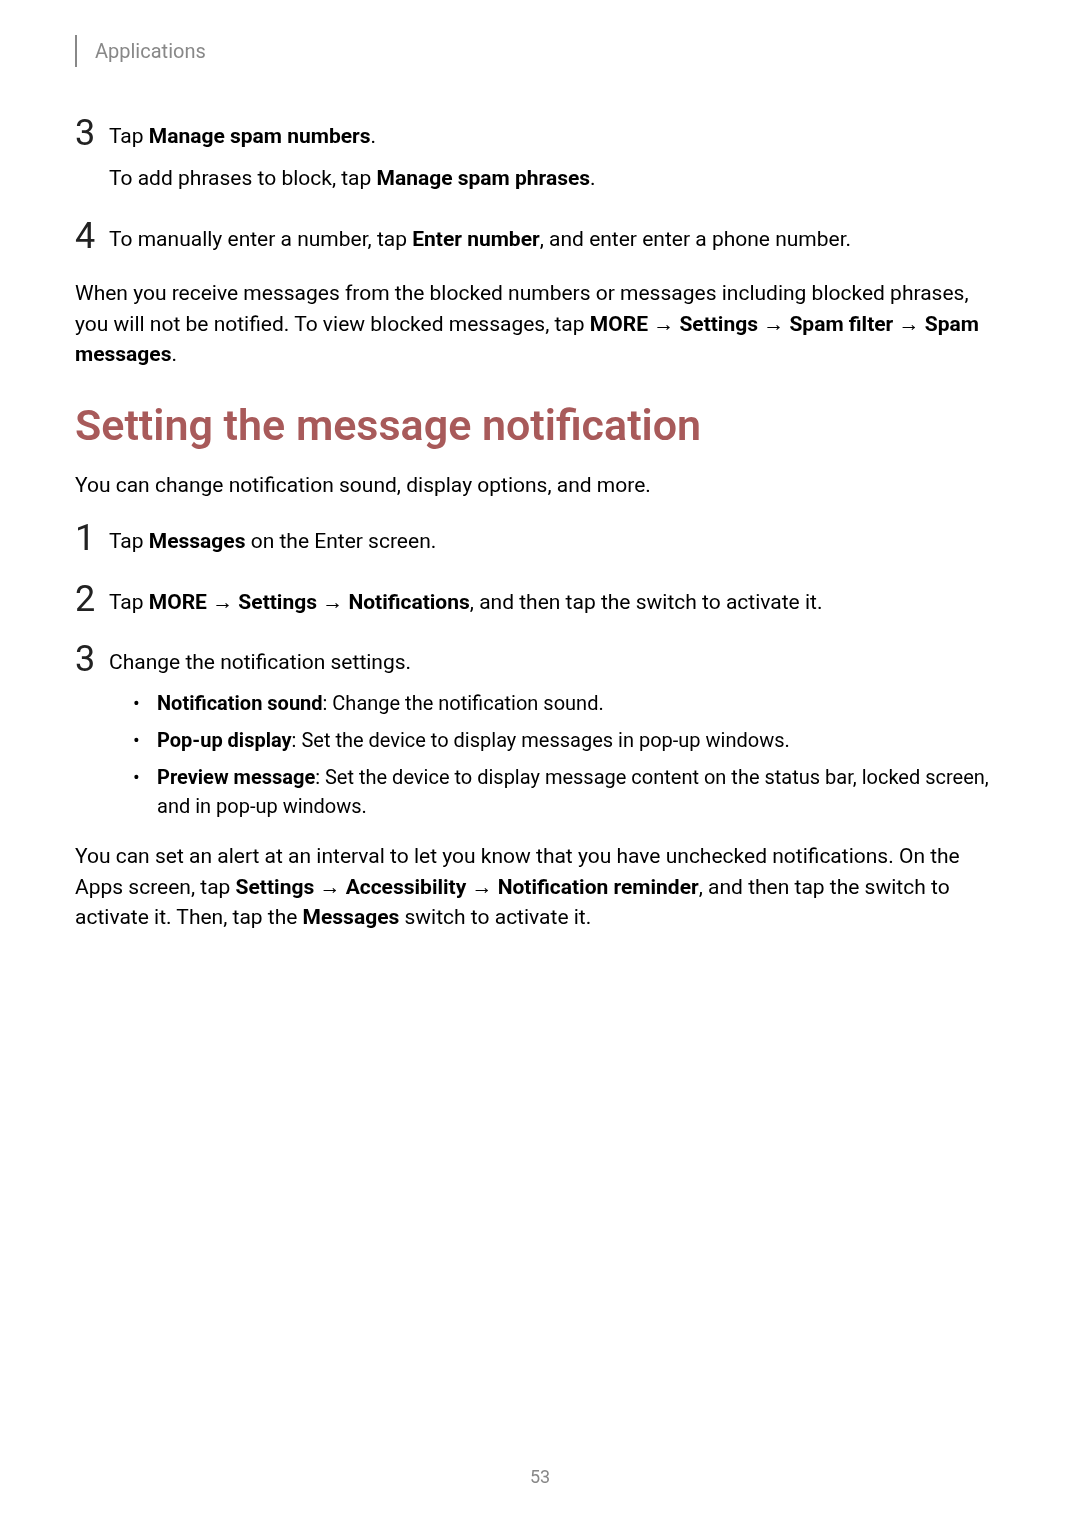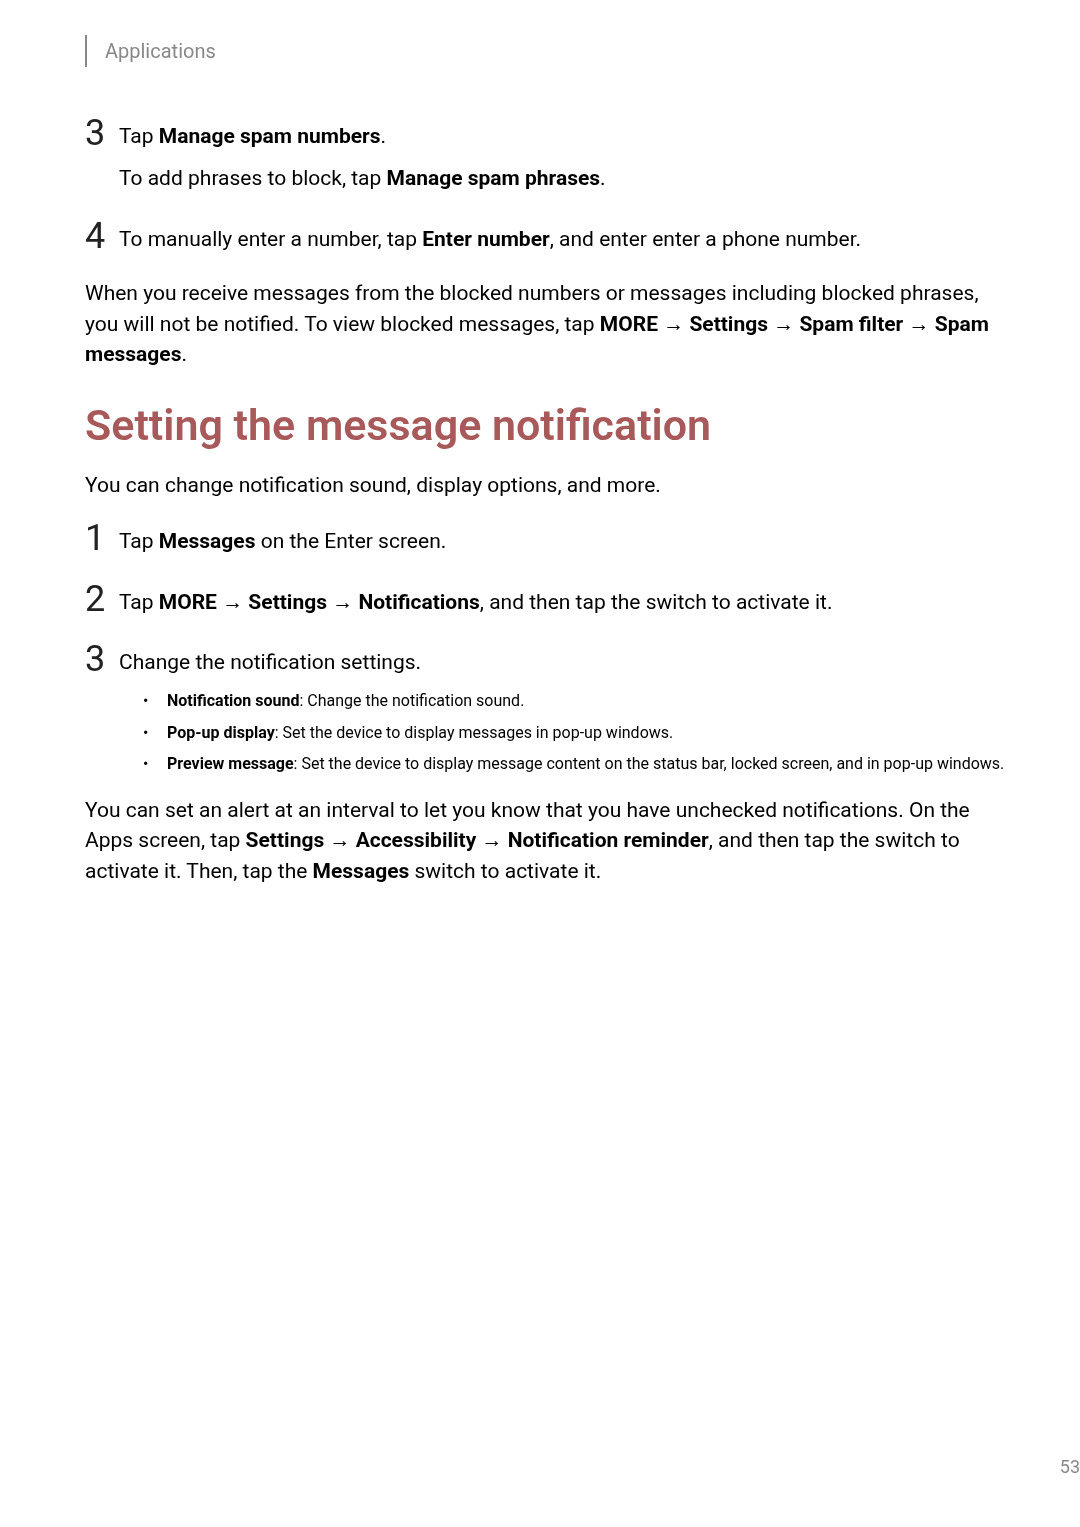--- a/index.html
+++ b/index.html
@@ -10,21 +10,20 @@
     body {
       font-family: -apple-system, BlinkMacSystemFont, "Segoe UI", Roboto, Helvetica, Arial, sans-serif;
       width: 1080px;
       height: 1527px;
       background: #fff;
       color: #000;
       position: relative;
     }
     .page {
       padding: 35px 75px 0 75px;
-      margin-left: 10px;
     }
     .header-row {
       display: flex;
       align-items: center;
       margin-bottom: 48px;
     }
     .header-divider {
       width: 2px;
       height: 32px;
       background: #888;
@@ -72,21 +71,21 @@
     }
     .bold {
       font-weight: 700;
     }
     .bullet-list {
       list-style: none;
       padding-left: 24px;
     }
     .bullet-list li {
       position: relative;
-      font-size: 16px;
+      font-size: 20px;
       line-height: 1.45;
       margin-bottom: 8px;
       padding-left: 24px;
     }
     .bullet-list li::before {
       content: "•";
       position: absolute;
       left: 0;
       top: 0;
     }
@@ -95,24 +94,24 @@
       font-weight: 400;
       font-size: 26px;
       vertical-align: middle;
       line-height: 0.8;
     }
     .arrow {
       display: inline;
     }
     .page-number {
       position: absolute;
-      bottom: 50px;
+      bottom: 40px;
       left: 0;
       right: 0;
-      text-align: right;
+      text-align: center;
       color: #888;
       font-size: 18px;
     }
   </style>
 </head>
 <body>
 
 <div class="page">
 
   <div class="header-row">

